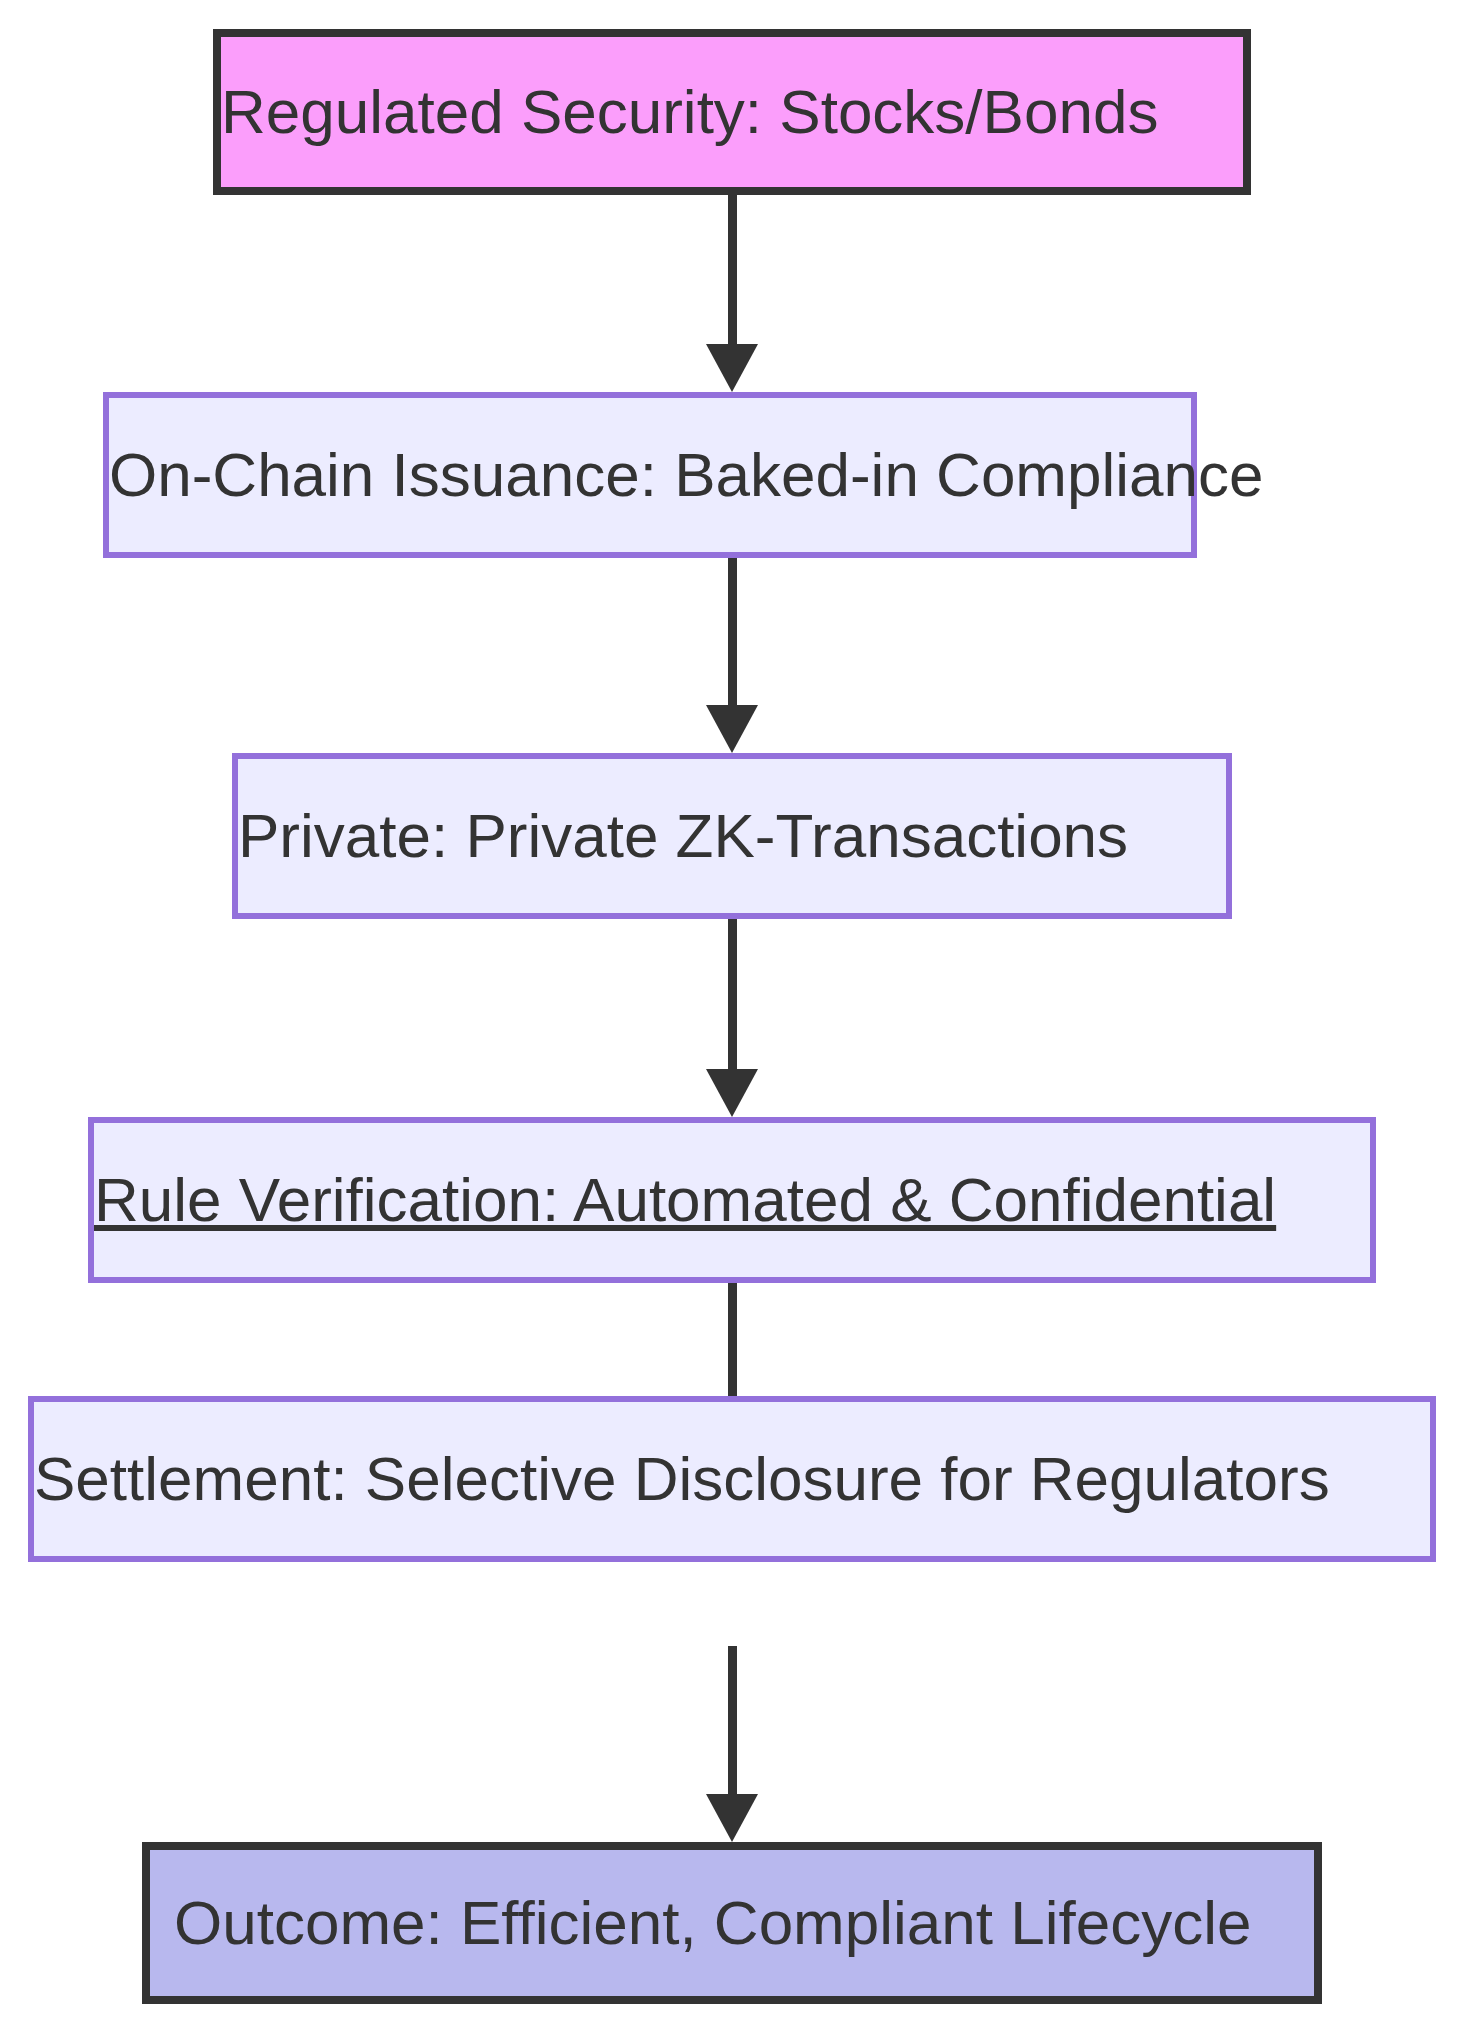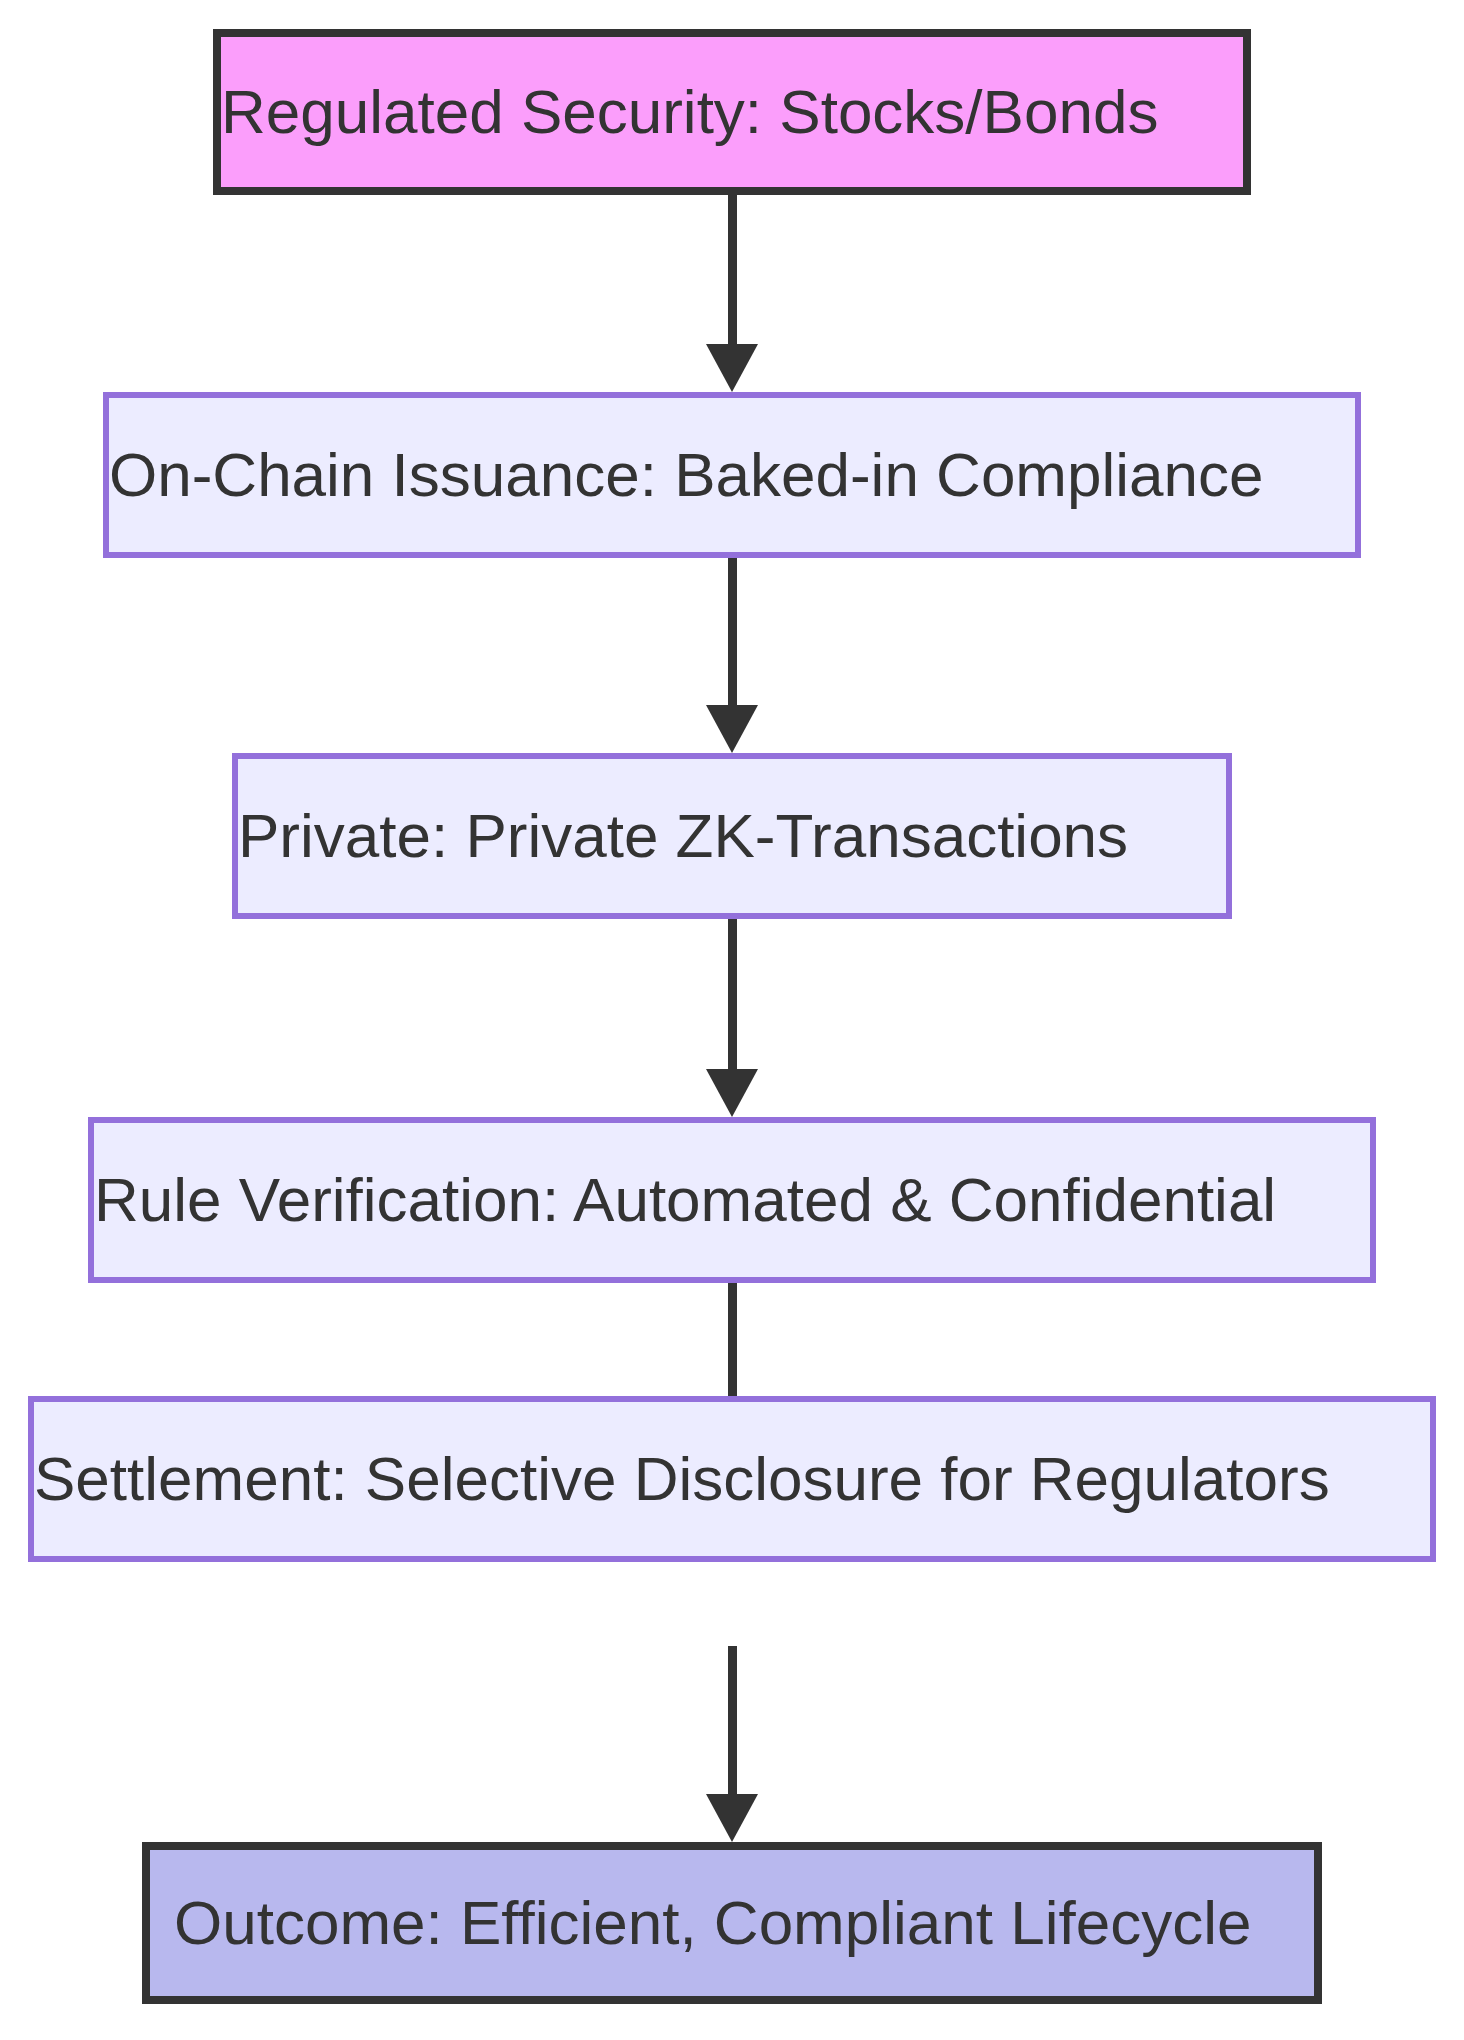--- a/index.html
+++ b/index.html
@@ -18,23 +18,23 @@
     display: flex;
     align-items: center;
     justify-content: flex-start;
     white-space: nowrap;
     font-size: 62px;
     line-height: 1;
     color: #333333;
   }
   .node .label { display: inline-block; }
   .n1 { left: 213px; top: 29px;   width: 1038px; height: 166px; border-width: 8px; }
-  .n2 { left: 103px; top: 392px;  width: 1258px; height: 166px; border-width: 6px; }
+  .n2 { left: 103px; top: 392px;  width: 1094px; height: 166px; border-width: 6px; }
   .n3 { left: 232px; top: 753px;  width: 1000px; height: 166px; border-width: 6px; }
-  .n4 { left: 88px;  top: 1117px; width: 1288px; height: 166px; border-width: 6px; }
+  .n4 { left: 88px;  top: 1117px; width: 1288px; height: 166px; border-width: 6px; text-decoration: underline; }
   .n5 { left: 28px;  top: 1396px; width: 1408px; height: 166px; border-width: 6px; }
   .n6 { left: 142px; top: 1842px; width: 1180px; height: 162px; border-width: 8px; }
   .arrow {
     position: absolute;
     left: 706px;
     width: 52px;
     display: flex;
     flex-direction: column;
     align-items: center;
   }

